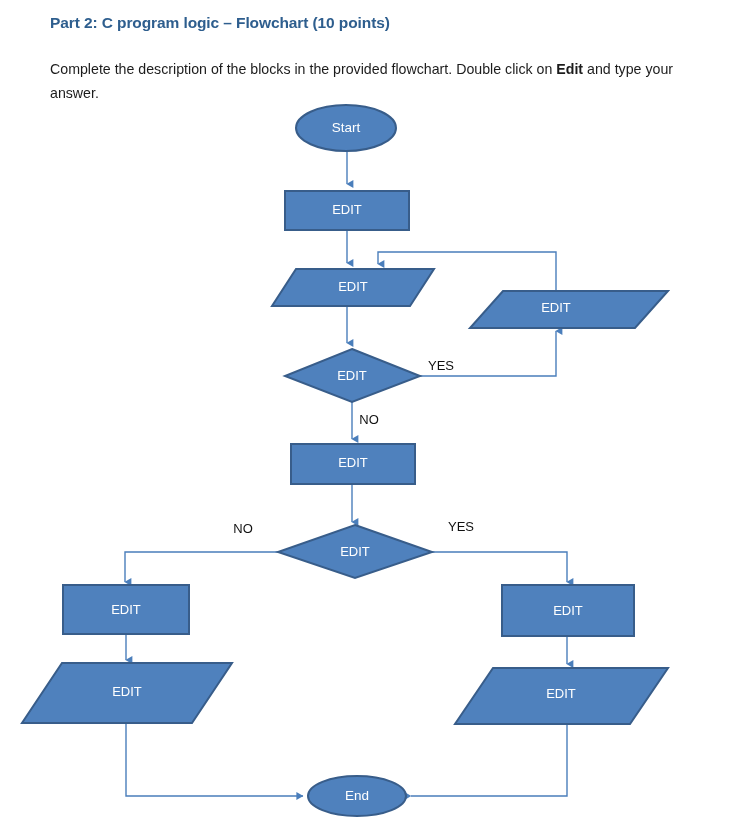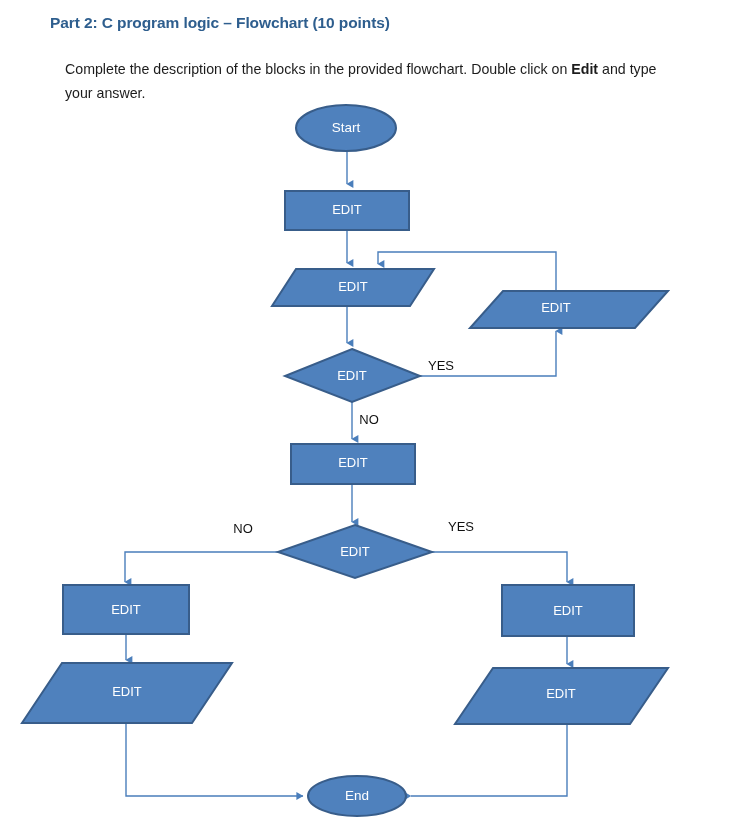--- a/index.html
+++ b/index.html
@@ -35,21 +35,21 @@
     color: #2E5E8E;
     letter-spacing: -0.1px;
     margin: 0 0 24px 0;
     line-height: 1.2;
   }
   .para {
     font-family: "Liberation Sans", sans-serif;
     font-size: 14.2px;
     line-height: 1.72;
     color: #1c1c1c;
-    margin: 15px;
+    margin: 0;
   }
   .para b {
     font-weight: bold;
   }
   .flow-wrap {
     position: absolute;
     left: 0;
     top: 88px;
     width: 600px;
     height: 751px;

